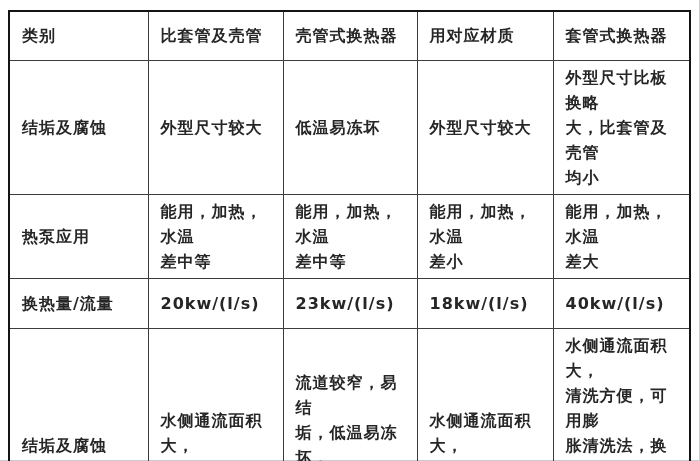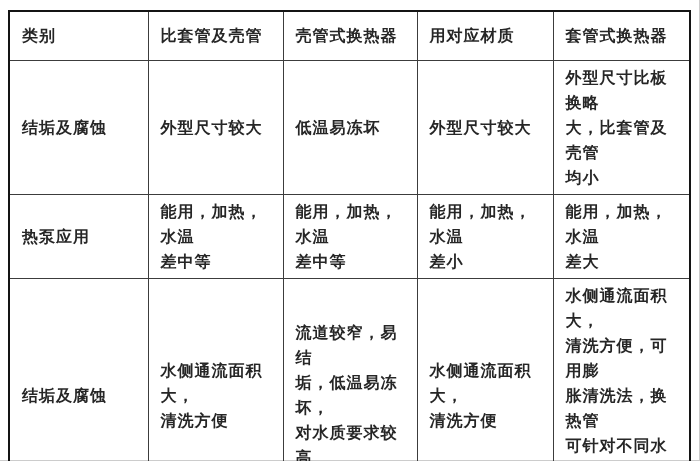--- a/index.html
+++ b/index.html
@@ -88,20 +88,27 @@
         <td>热泵应用</td>
         <td>能用，加热，水温
 差中等</td>
         <td>能用，加热，水温
 差中等</td>
         <td>能用，加热，水温
 差小</td>
         <td>能用，加热，水温
 差大</td>
       </tr>
+      <tr class="r3">
+        <td>换热量/流量</td>
+        <td>20kw/(l/s)</td>
+        <td>23kw/(l/s)</td>
+        <td>18kw/(l/s)</td>
+        <td>40kw/(l/s)</td>
+      </tr>
       <tr class="r4">
         <td>结垢及腐蚀</td>
         <td>水侧通流面积大，
 清洗方便</td>
         <td>流道较窄，易结
 垢，低温易冻坏，
 对水质要求较高</td>
         <td>水侧通流面积大，
 清洗方便</td>
         <td>水侧通流面积大，

